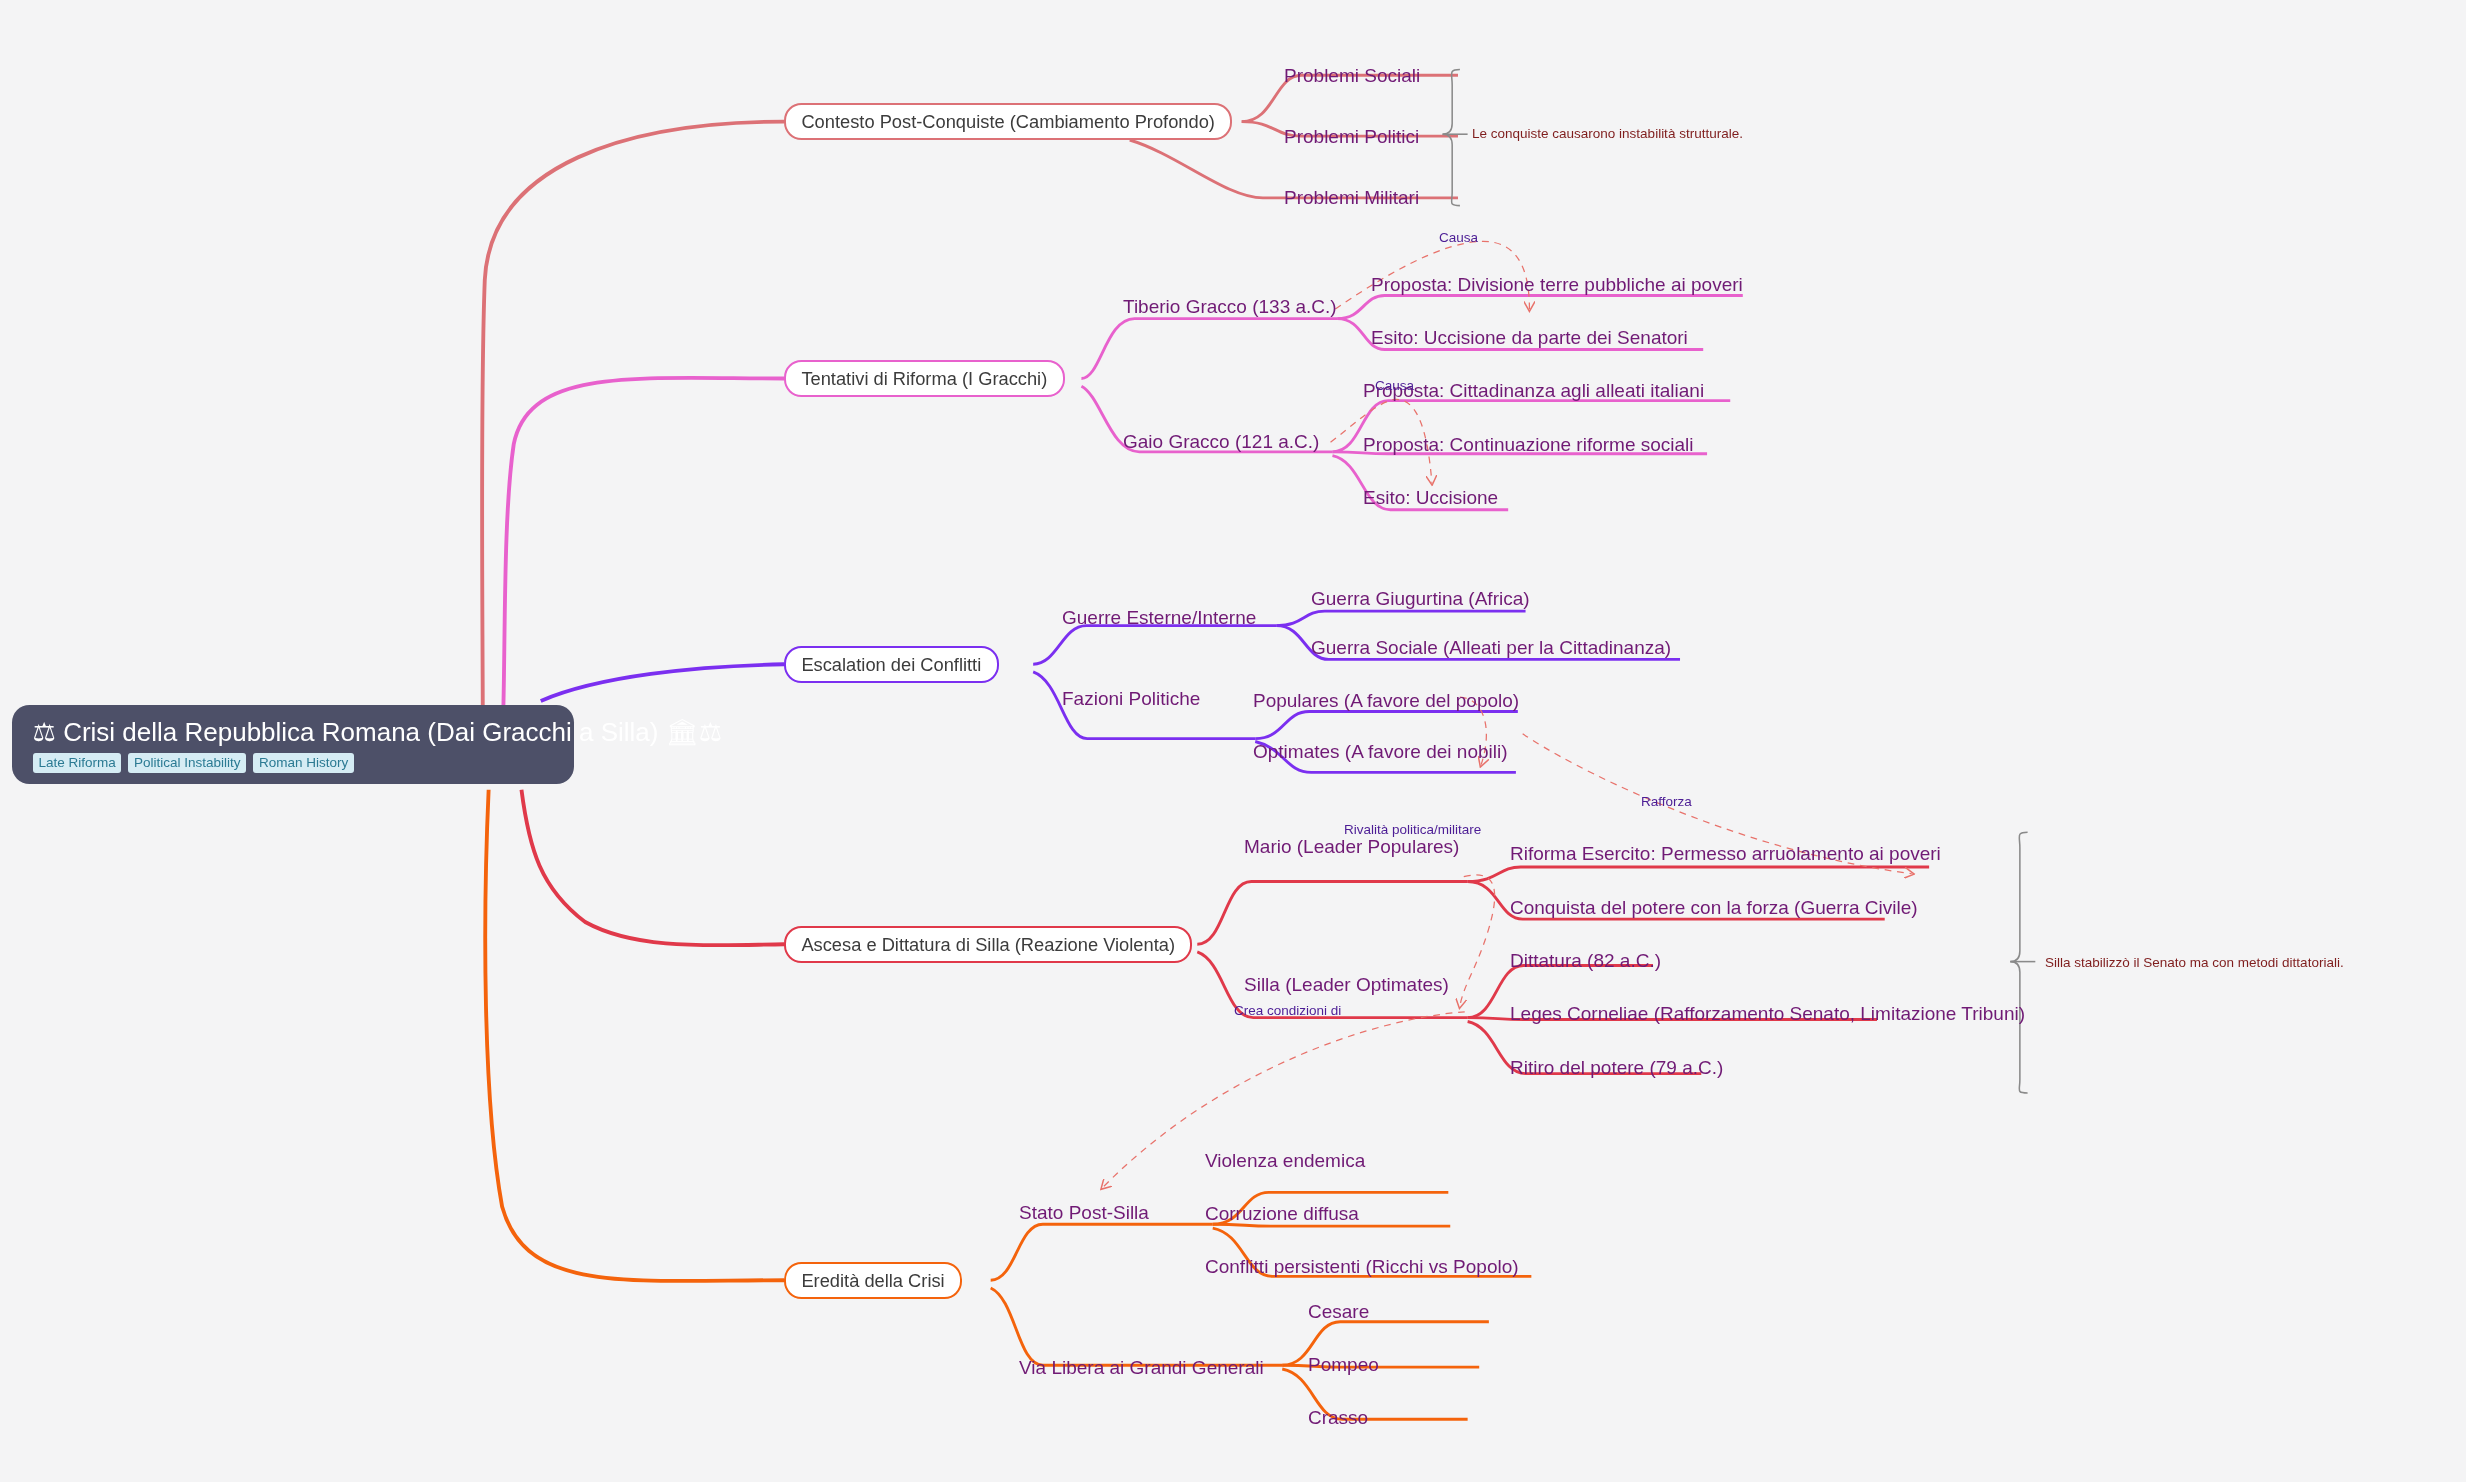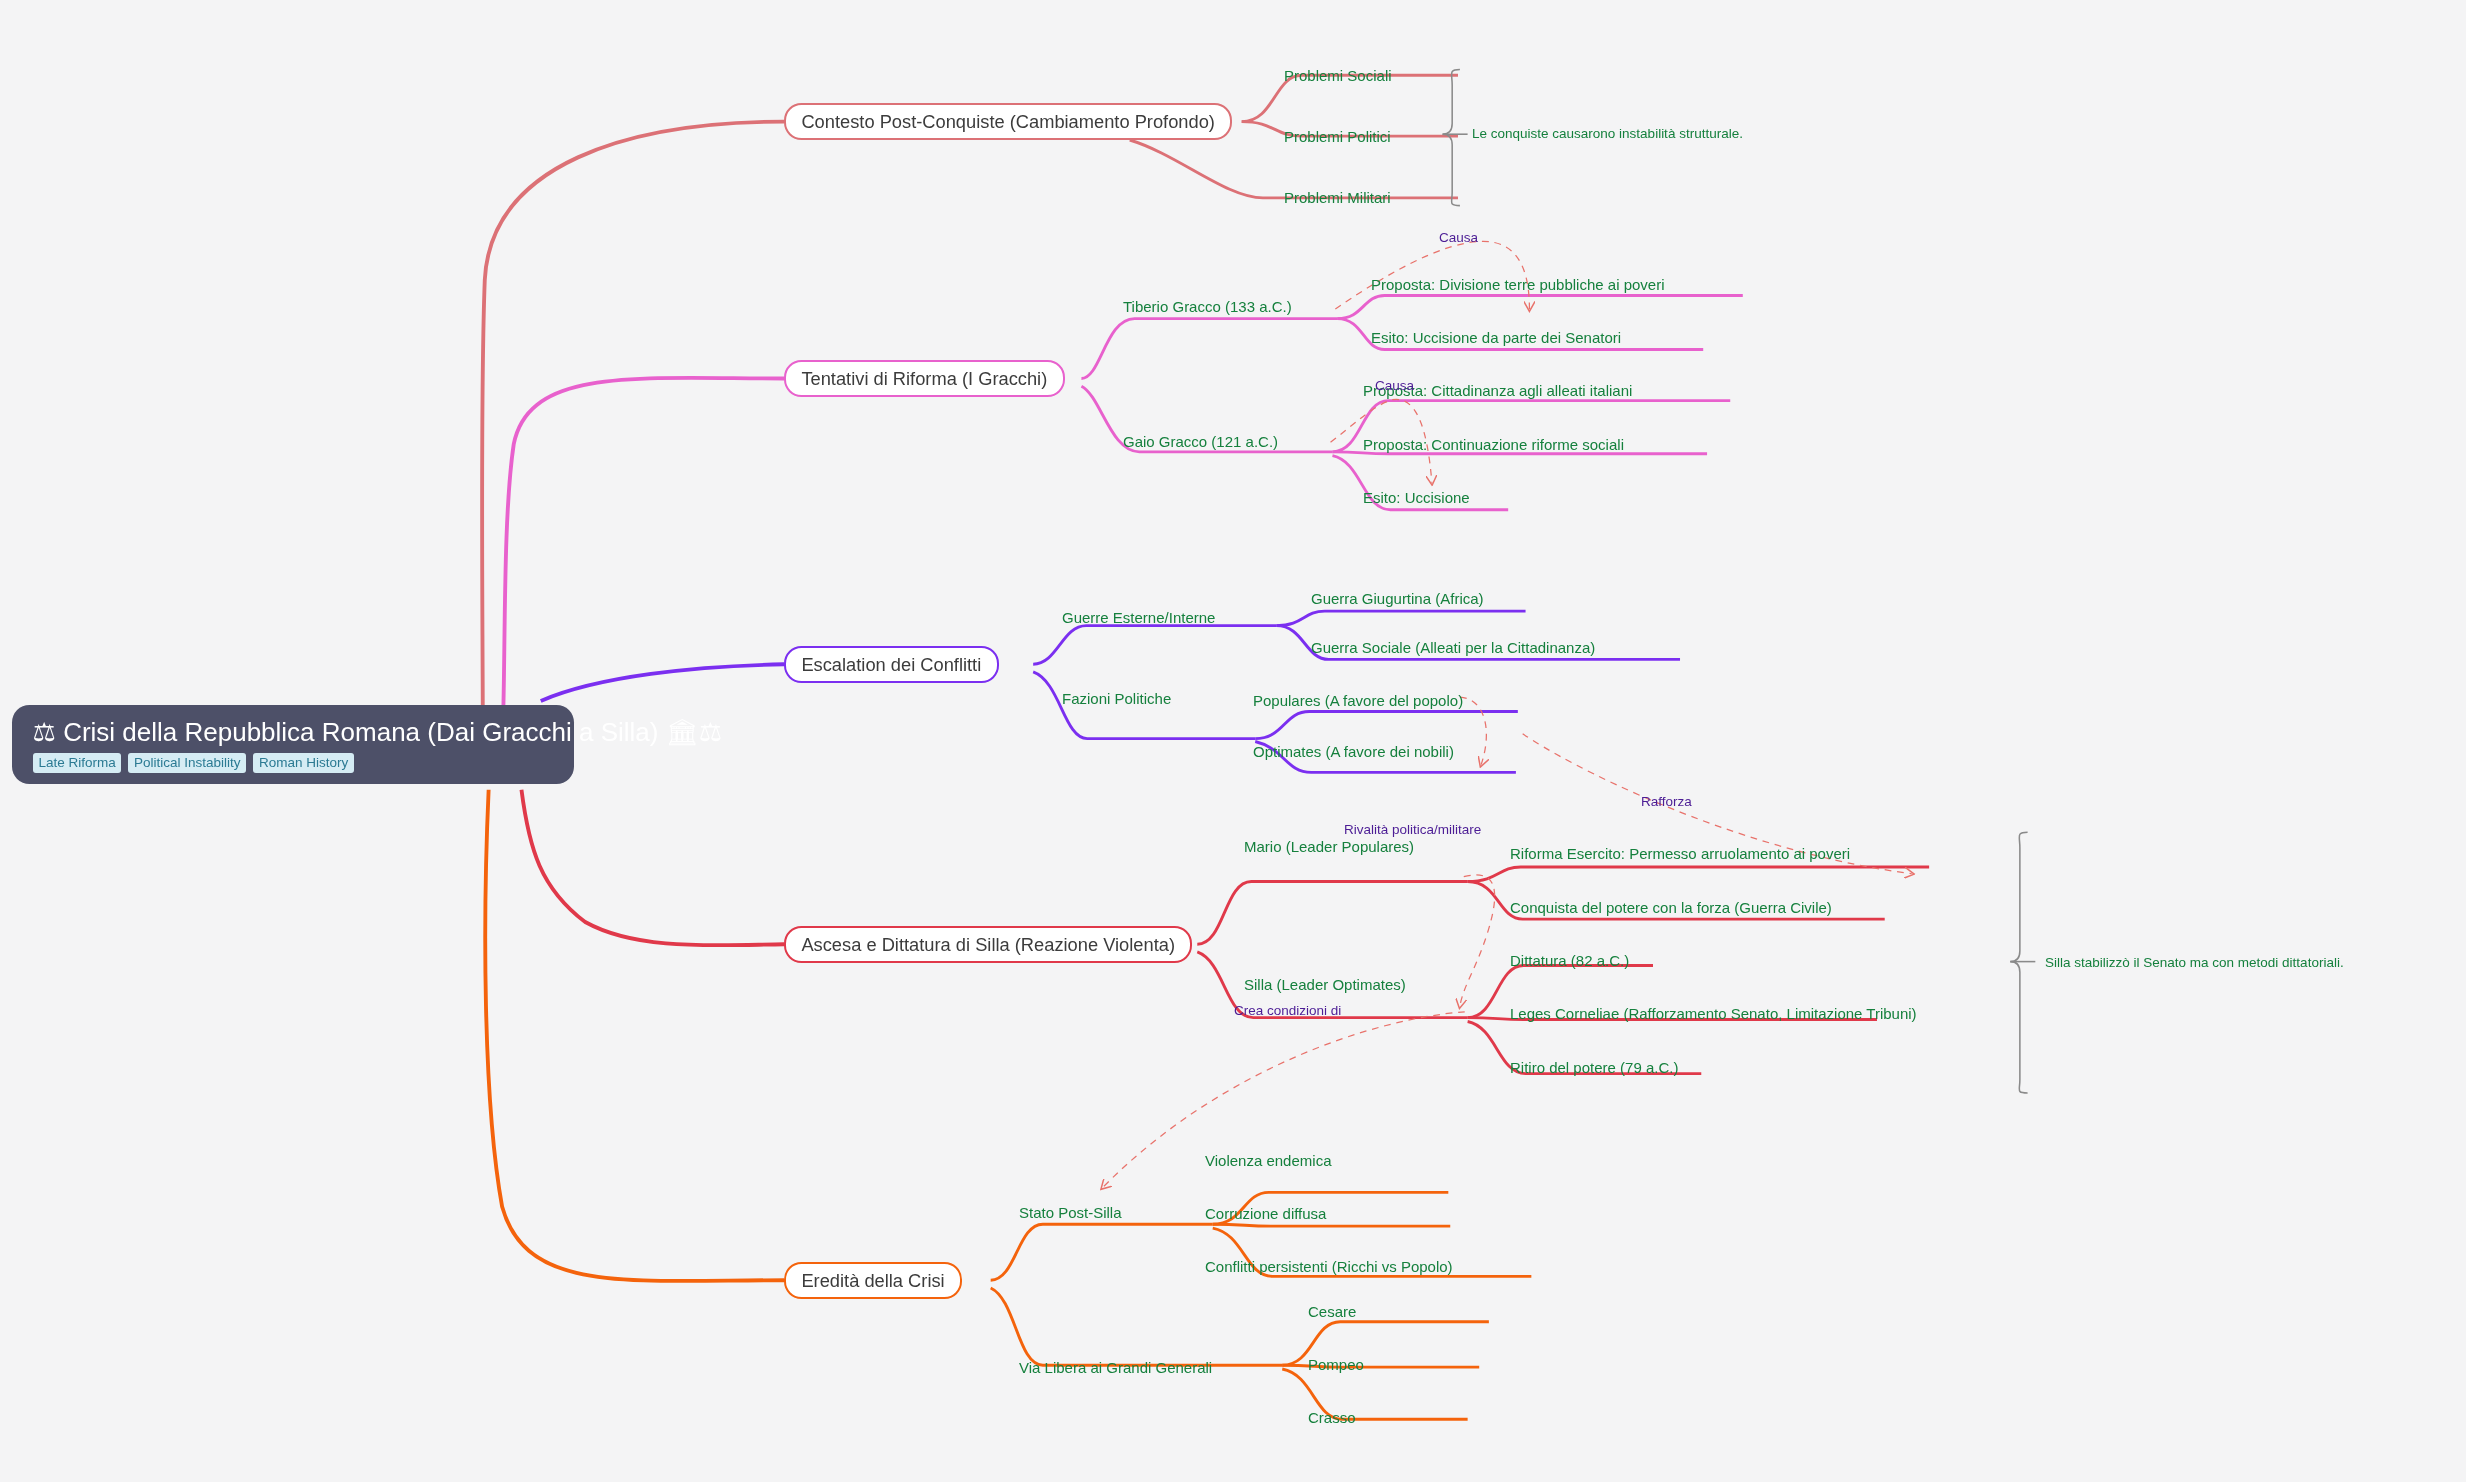--- a/index.html
+++ b/index.html
@@ -74,30 +74,30 @@
     padding: 0 15.4px;
     white-space: nowrap;
     color: #3c3c3c;
     font-size: 18.3px;
   }
 
   
   .tnode {
     position: absolute;
     white-space: nowrap;
-    color: #15803d;
-    font-size: 15px;
+    color: #701a75;
+    font-size: 19px;
     line-height: 21px;
   }
 
   
   .annot {
     position: absolute;
     white-space: nowrap;
-    color: #15803d;
+    color: #7f1d1d;
     font-size: 13.5px;
     line-height: 15.4px;
   }
   
   .rel-label {
     position: absolute;
     white-space: nowrap;
     color: #4c1d95;
     font-size: 13.5px;
     line-height: 15.4px;

